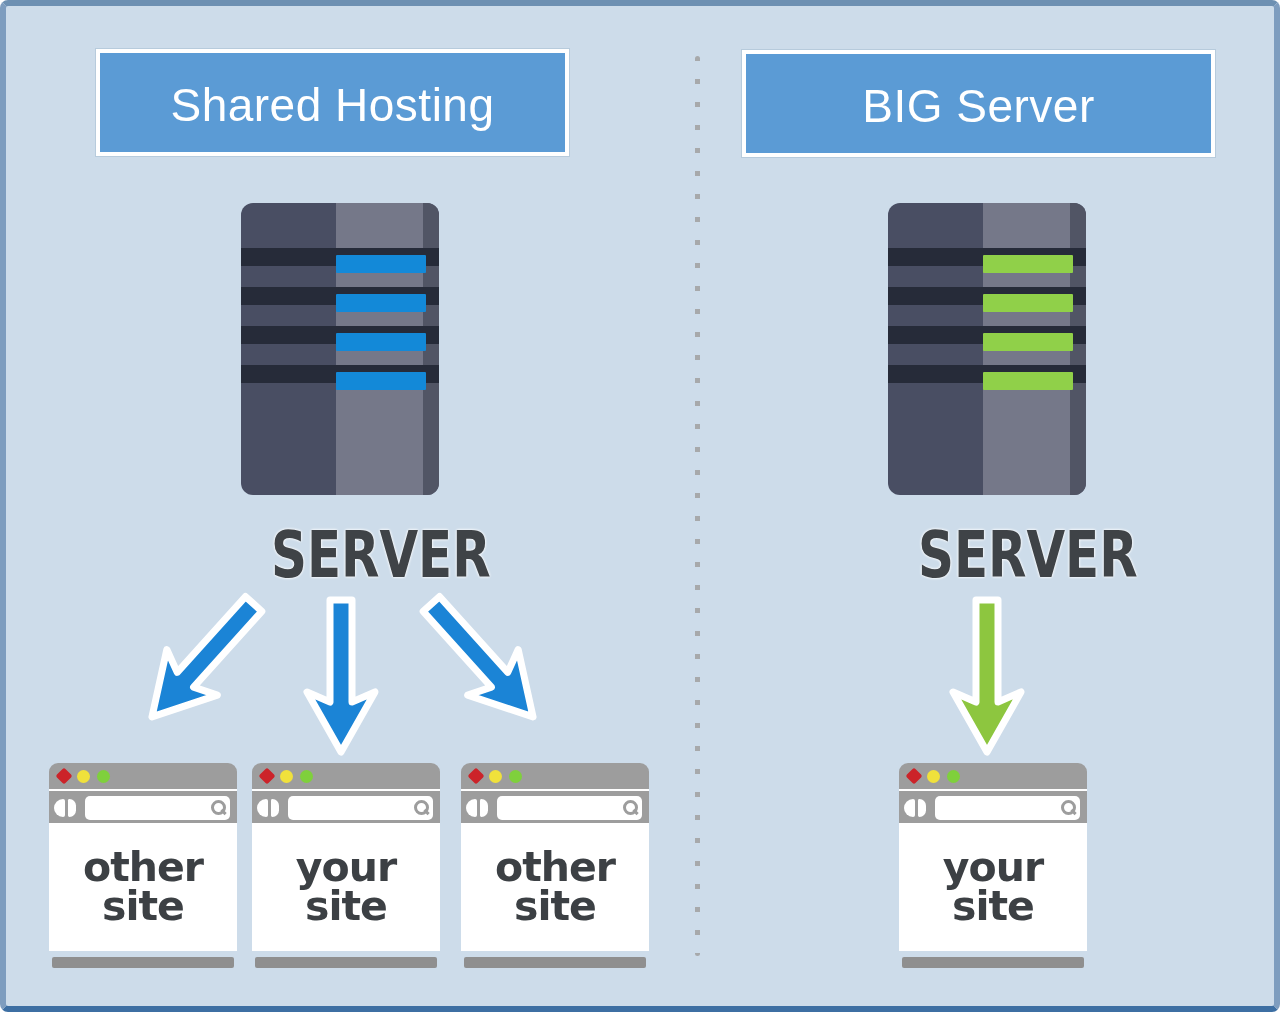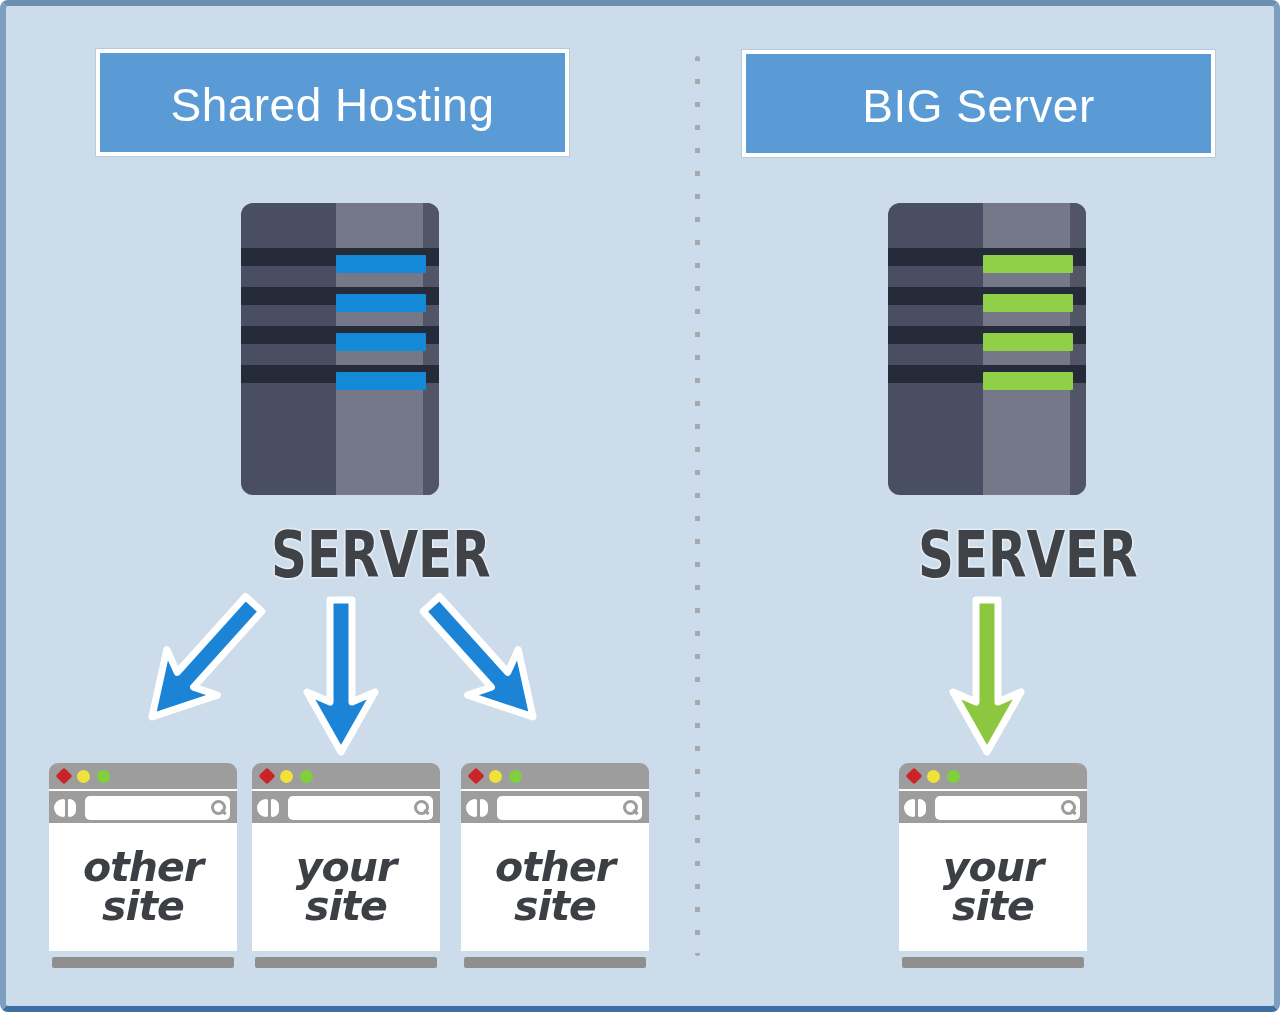--- a/index.html
+++ b/index.html
@@ -120,21 +120,20 @@
   }
   .b-body {
     height:128px; background:#fff;
     display:flex; align-items:center; justify-content:center;
   }
   .site-label {
     max-width:132px; text-align:center;
     font-family:"DejaVu Sans", sans-serif; font-weight:700; font-size:41px;
     line-height:.95; letter-spacing:-1px;
     color:var(--site-text,#3c4044);
-    font-style:italic;
   }
   .b-strip {
     position:absolute; left:3px; right:3px; bottom:0; height:11px;
     background:#8f8f8f; border-radius:2px;
   }
   #browser-1 { left:43px; }
   #browser-2 { left:246px; }
   #browser-3 { left:455px; }
   #browser-4 { left:893px; }
 </style>

